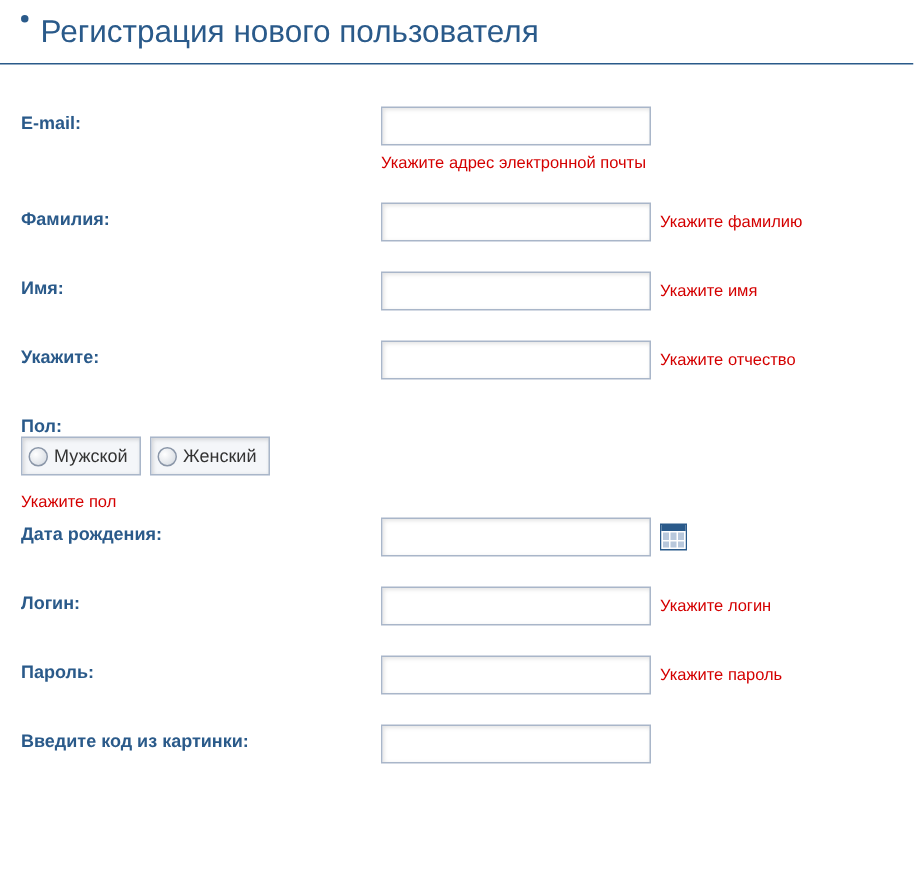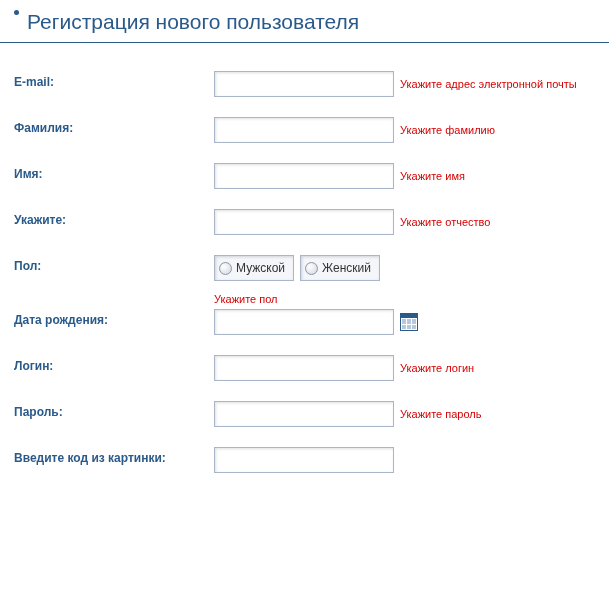--- a/index.html
+++ b/index.html
@@ -37,23 +37,24 @@
     .form {
       padding: 28px 14px 10px 14px;
     }
     .row {
       display: flex;
       align-items: flex-start;
       margin-bottom: 20px;
     }
     .row.tight {
       margin-bottom: 12px;
+      flex-direction: column;
     }
     .label {
-      width: 200px;
+      width: 240px;
       color: #2a5a8a;
       font-weight: bold;
       font-size: 12px;
       padding-top: 4px;
       flex-shrink: 0;
     }
     .field {
       display: flex;
       align-items: center;
       flex-wrap: wrap;
@@ -70,21 +71,20 @@
       font-size: 13px;
     }
     .error {
       color: #d40000;
       font-size: 11px;
       white-space: nowrap;
     }
     .error-above {
       color: #d40000;
       font-size: 11px;
-      margin-left: 200px;
       margin-bottom: 4px;
     }
     .radio-wrap {
       display: inline-flex;
       align-items: center;
       border: 1px solid #a9b6c9;
       background: #f4f6f9;
       height: 26px;
       padding: 0 8px 0 4px;
       box-shadow: inset 1px 1px 3px rgba(0,0,0,0.15);

